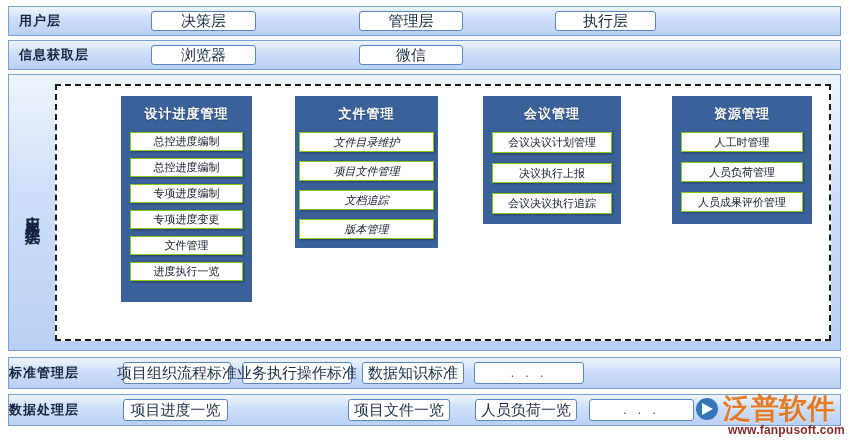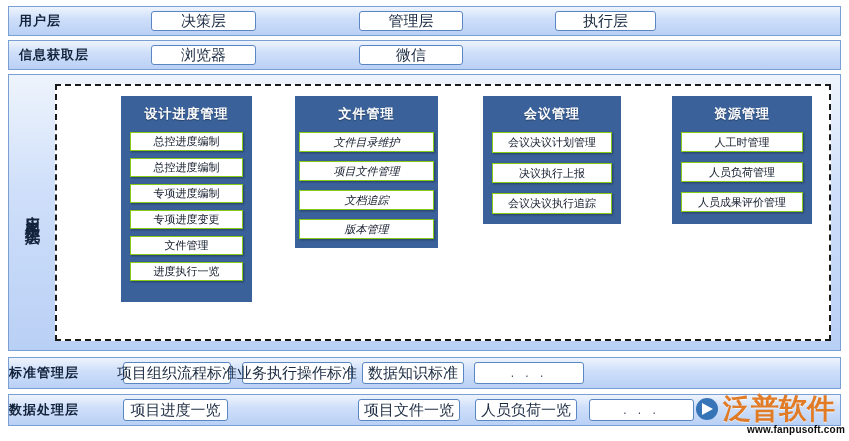--- a/index.html
+++ b/index.html
@@ -197,23 +197,23 @@
   }
   .wm-name {
     font-size: 28px;
     font-weight: bold;
     color: #e2761b;
     letter-spacing: 0px;
     line-height: 24px;
     text-shadow: 0 1px 0 rgba(255,255,255,.6);
   }
   .wm-url {
-    font-size: 10px;
-    font-weight: bold;
-    color: #000000;
+    font-size: 12px;
+    font-weight: bold;
+    color: #7f1d1d;
     text-align: right;
     letter-spacing: .2px;
     line-height: 14px;
   }
 </style>
 </head>
 <body>
 
 <div class="diagram">
 
@@ -275,21 +275,21 @@
     <div class="band-label">标准管理层</div>
     <div class="chip" style="position:absolute;left:114px;width:108px;">项目组织流程标准</div>
     <div class="chip" style="position:absolute;left:233px;width:110px;">业务执行操作标准</div>
     <div class="chip" style="position:absolute;left:353px;width:102px;">数据知识标准</div>
     <div class="chip dots" style="position:absolute;left:465px;width:110px;">. . .</div>
   </div>
 
   <div class="band" id="row-data">
     <div class="band-label">数据处理层</div>
     <div class="chip" style="position:absolute;left:114px;width:105px;">项目进度一览</div>
-    <div class="chip" style="position:absolute;left:349px;width:102px;">项目文件一览</div>
+    <div class="chip" style="position:absolute;left:339px;width:102px;">项目文件一览</div>
     <div class="chip" style="position:absolute;left:466px;width:102px;">人员负荷一览</div>
     <div class="chip dots" style="position:absolute;left:580px;width:105px;">. . .</div>
   </div>
 
 </div>
 
 <div class="watermark">
   <div class="wm-row">
     <div class="wm-mark"></div>
     <div class="wm-name">泛普软件</div>

